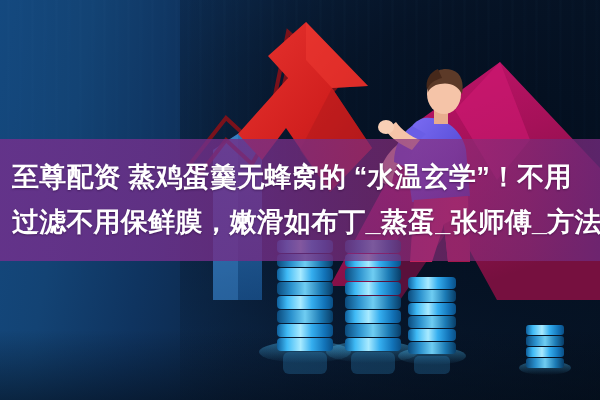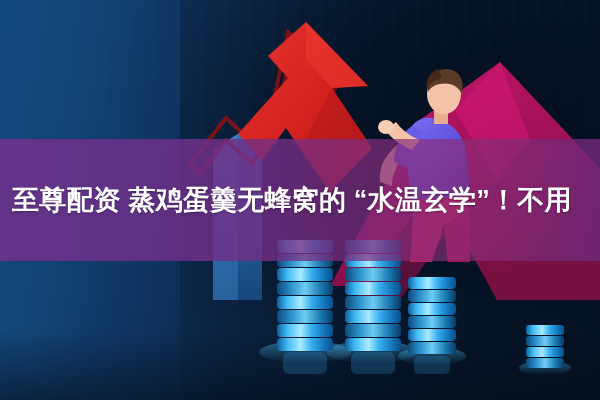--- a/index.html
+++ b/index.html
@@ -271,15 +271,16 @@
           <rect x="414" y="356" width="36" height="18" rx="5" fill="#3aa9ef"></rect>
         </g>
       </g>
     </svg>
   </div>
 
   <div class="caption-band"></div>
 
   <div class="caption-text">
     <span class="caption-line">至尊配资 蒸鸡蛋羹无蜂窝的 “水温玄学”！不用</span>
+    <span class="caption-line">过滤不用保鲜膜，嫩滑如布丁_蒸蛋_张师傅_方法</span>
   </div>
 
 </div>
 
 </body></html>

